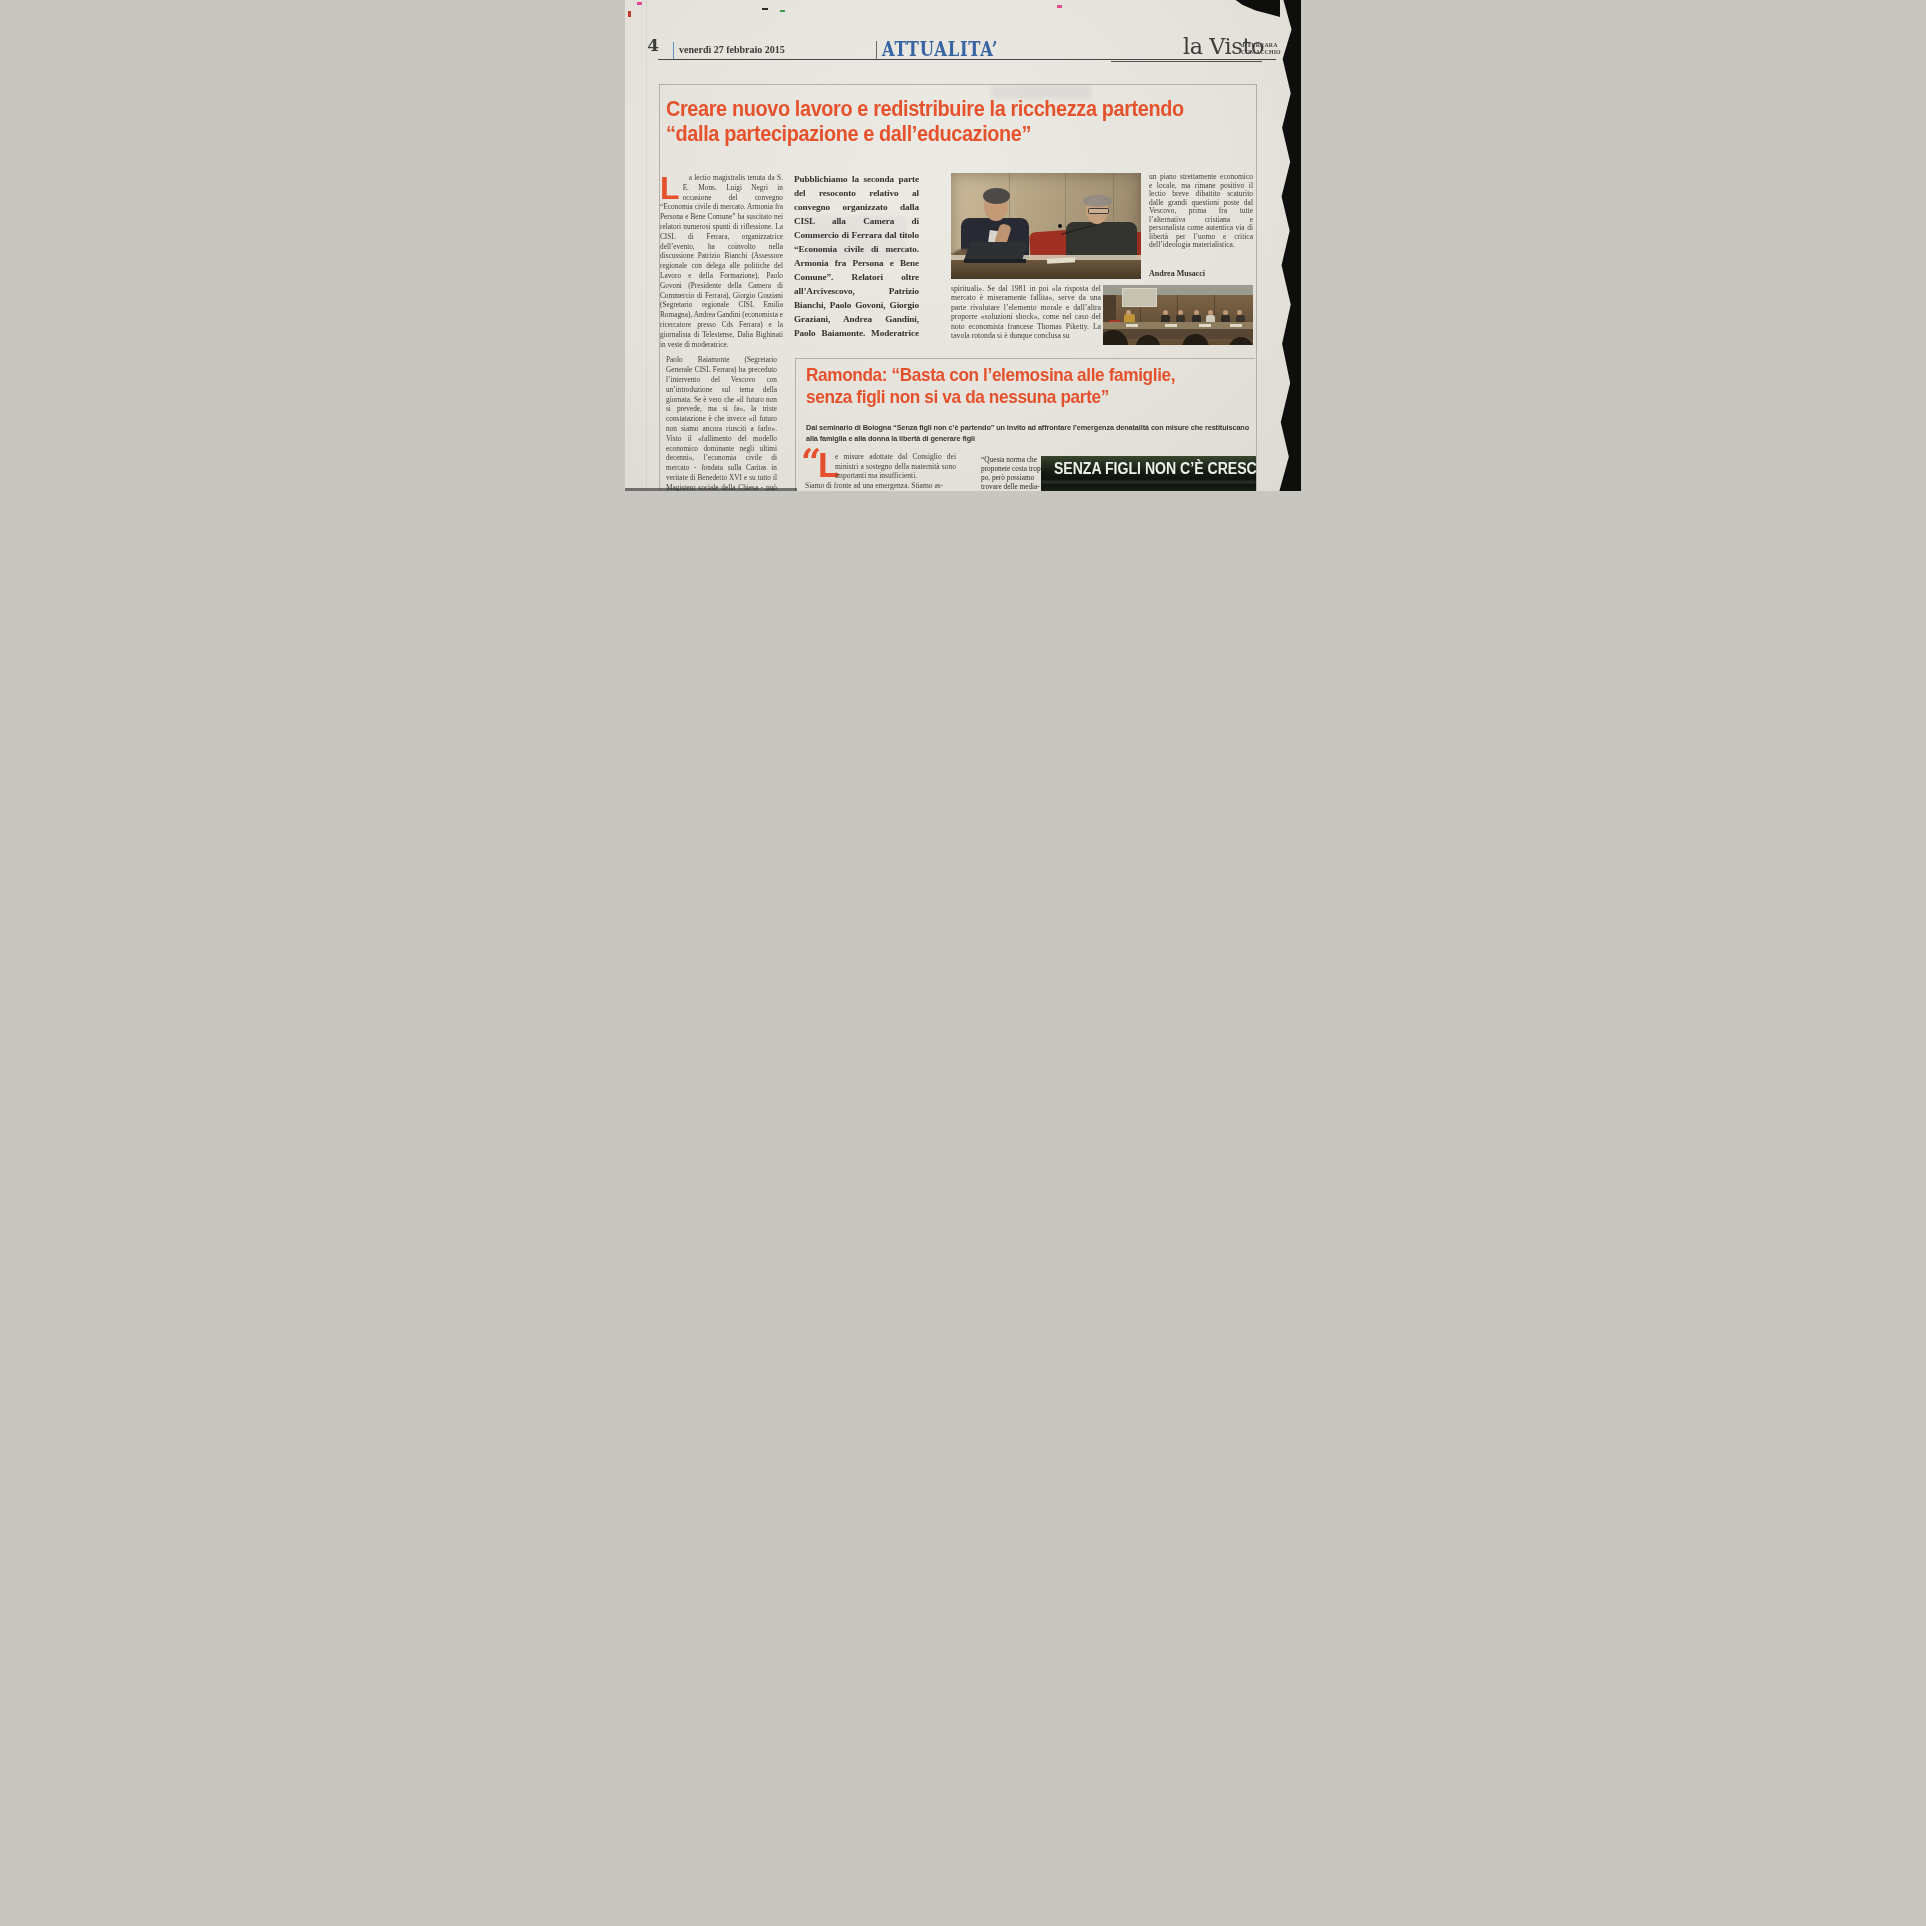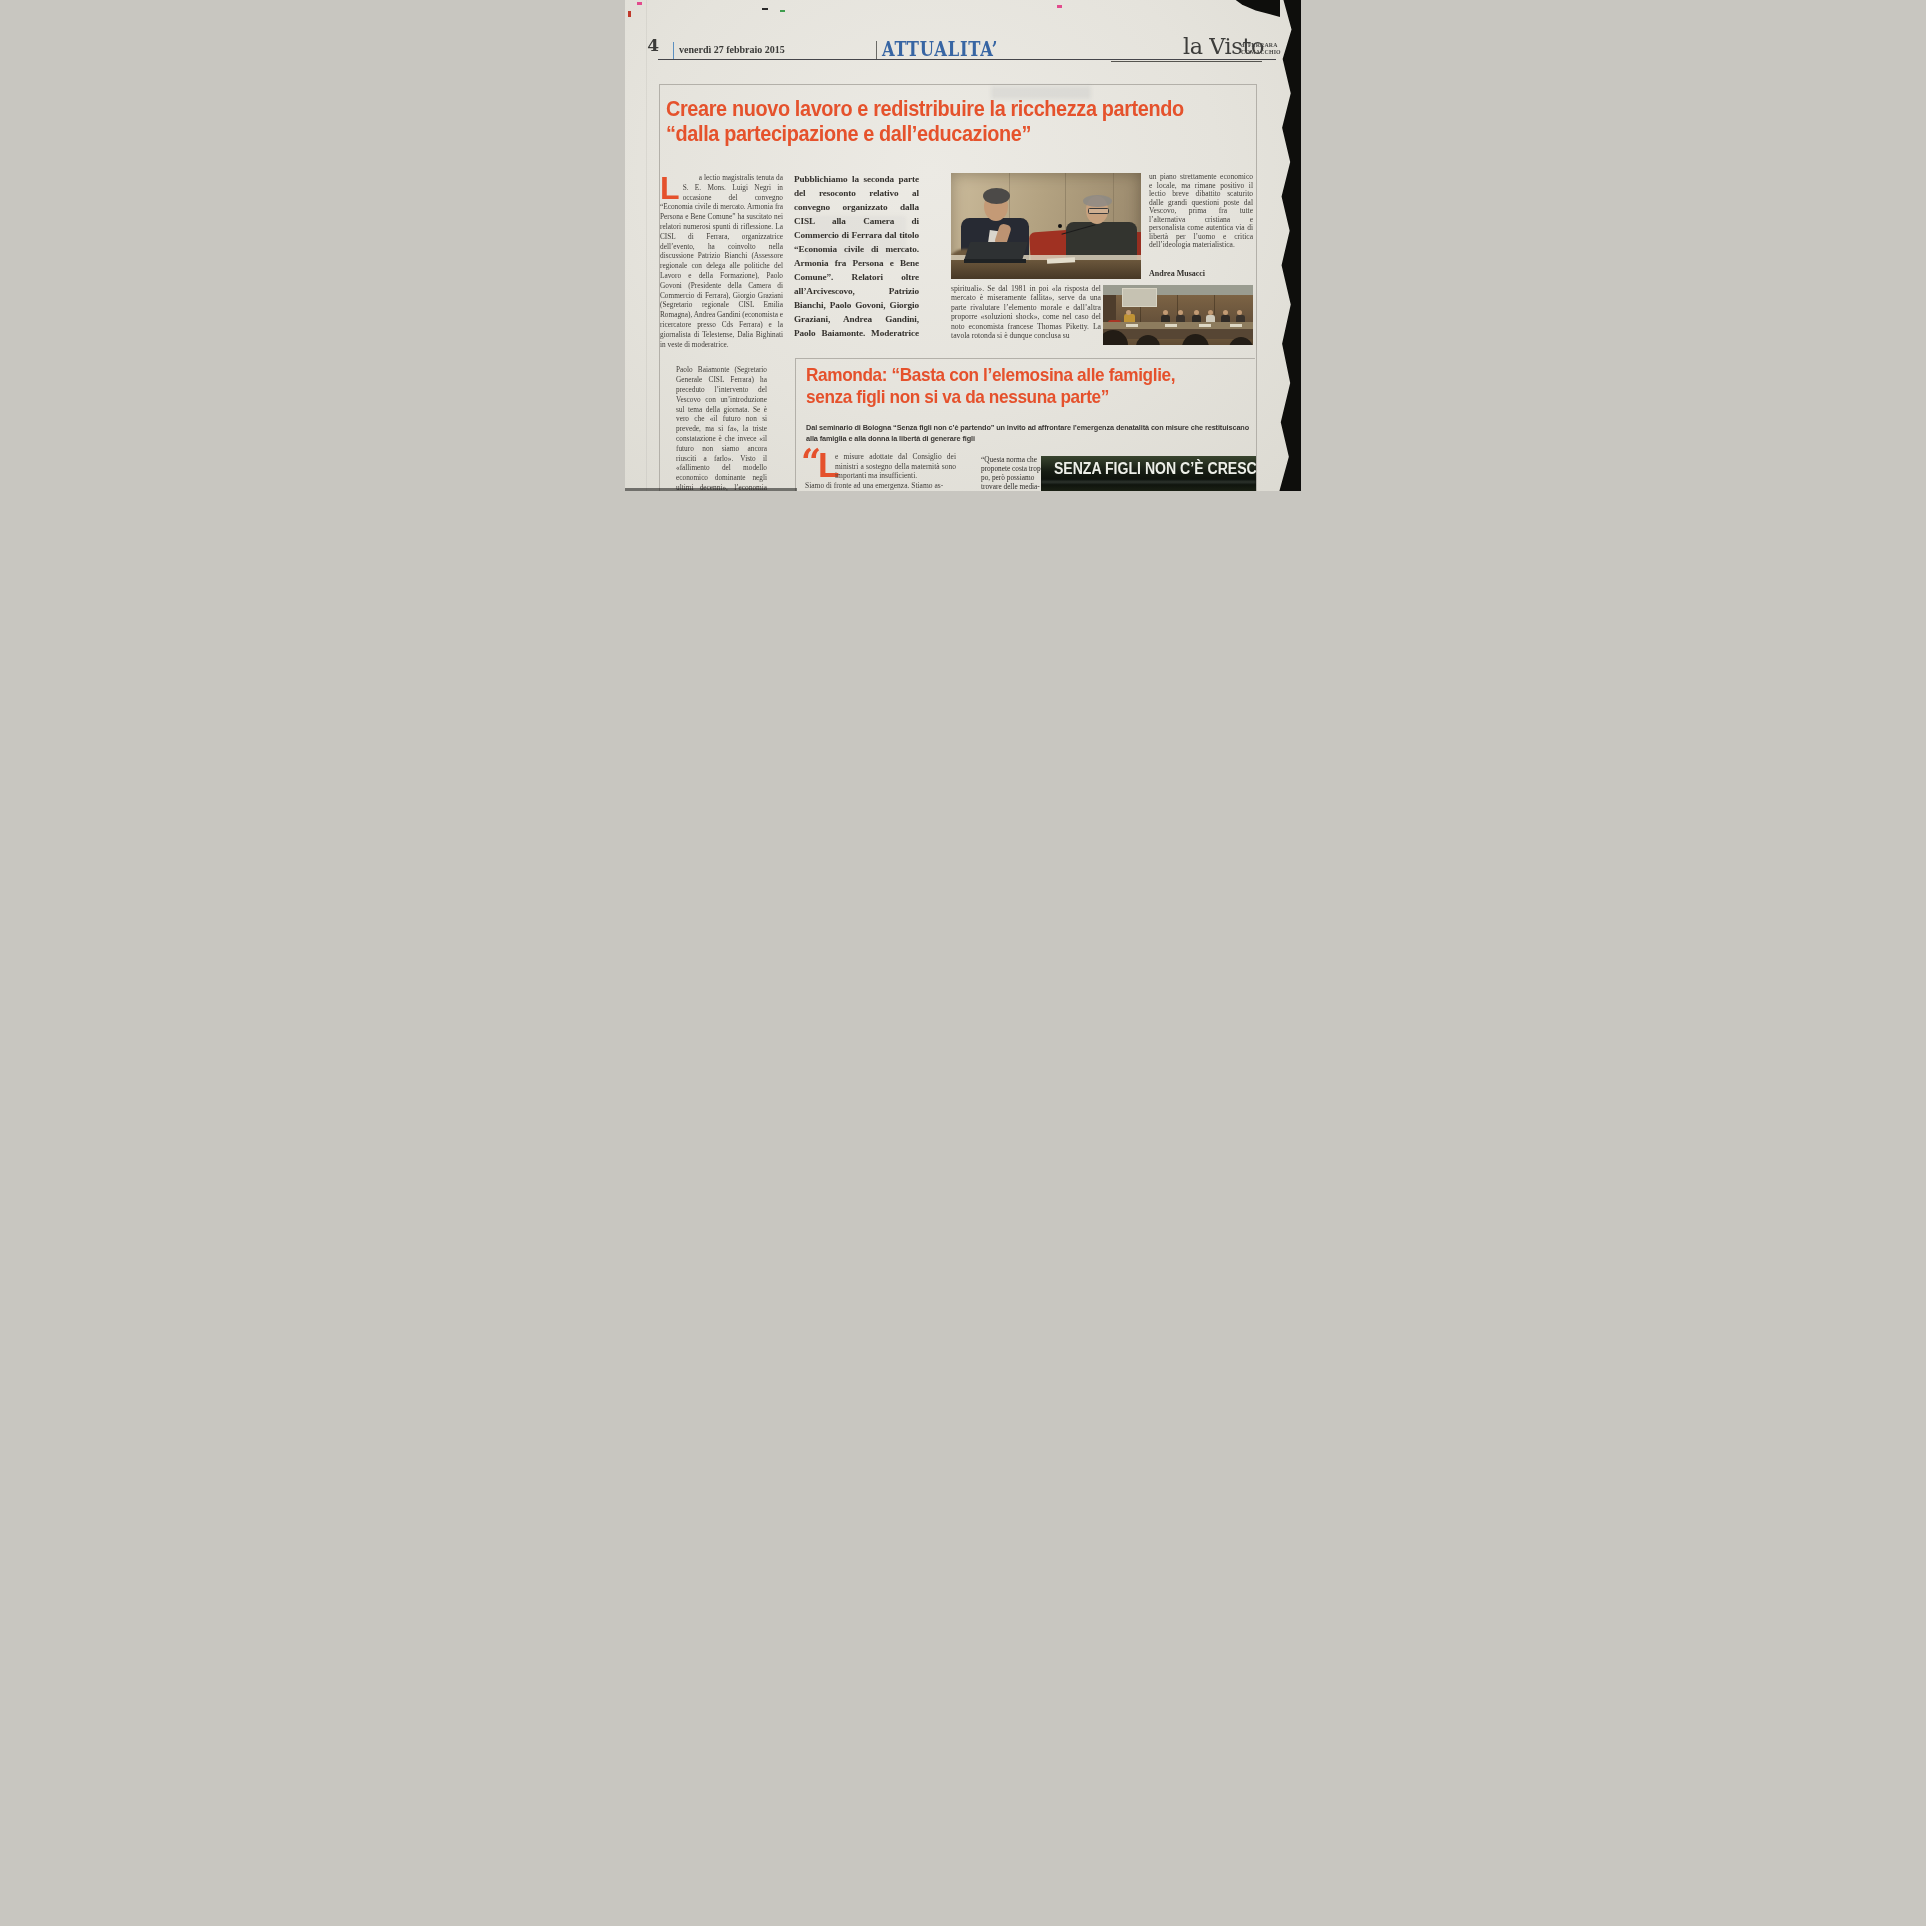--- a/index.html
+++ b/index.html
@@ -26,21 +26,21 @@
   
   #a1-top{left:34px;top:84px;width:597px;height:0.4px;}
   #a1-left{left:34px;top:84px;width:0.4px;height:407px;}
   #a1-right{left:631px;top:84px;width:0.4px;height:407px;}
 
   #a1-headline{left:41px;top:96px;font:bold 21.6px/25.4px "Liberation Sans",sans-serif;color:#e5522c;
                transform:scaleX(.92);transform-origin:left top;white-space:nowrap;letter-spacing:-0.4px;}
 
   #colA{left:35px;top:173px;width:123px;height:318px;overflow:hidden;font:7.3px/9.8px "Liberation Serif",serif;}
   #colA .drop{float:left;font:bold 32px/27px "Liberation Sans",sans-serif;color:#e5512c;padding:1.5px 3.1px 0 0;}
-  #colA p{margin:16px;}
+  #colA p{margin:6px;}
   #colB{left:169px;top:172px;width:125px;height:170px;overflow:hidden;
         font:bold 9.2px/14px "Liberation Serif",serif;color:#35322e;letter-spacing:-0.1px;}
   #colD{left:524px;top:173px;width:104px;height:96px;overflow:hidden;font:7.5px/8.5px "Liberation Serif",serif;}
   #byline1{left:524px;top:270px;width:104px;text-align:left;font:bold 8px/1 "Liberation Serif",serif;color:#33302c;}
   #colC2{left:326px;top:284px;width:150px;height:62px;overflow:hidden;font:7.7px/9.4px "Liberation Serif",serif;}
 
   
   .ph{position:absolute;overflow:hidden;box-shadow:inset 0 0 15.4px rgba(30,20,10,.35);}
   #photo1{left:326px;top:173px;width:190px;height:106px;
           background:linear-gradient(105deg,#cbbb9b 0%,#b3a281 45%,#97866a 100%);}

